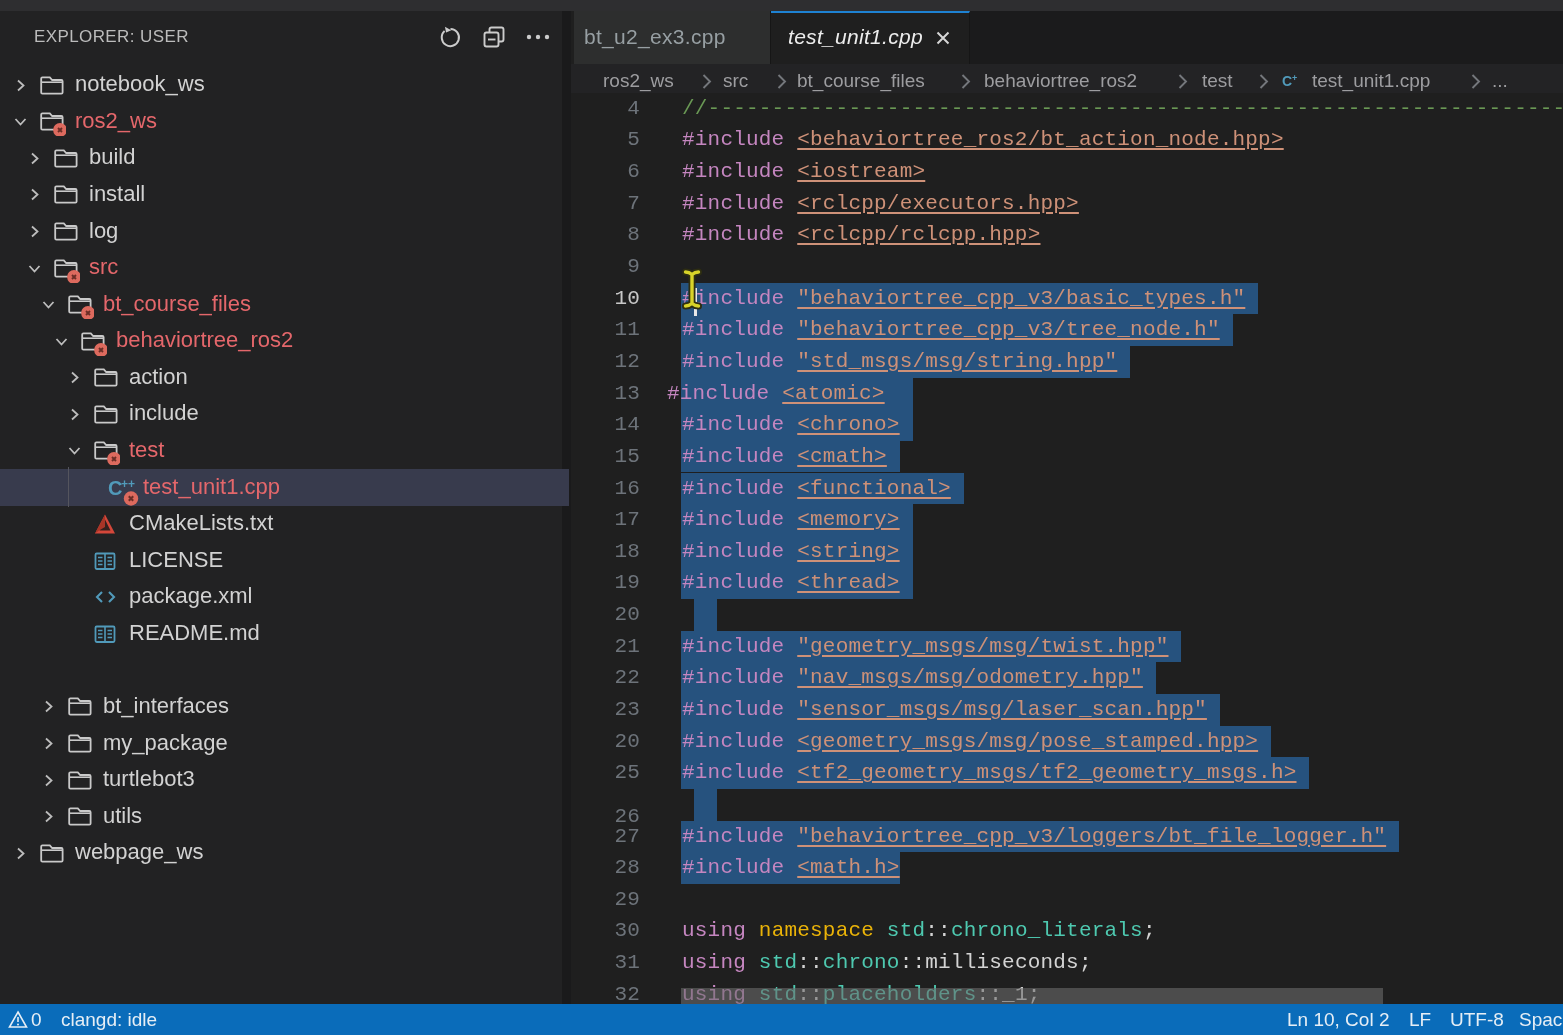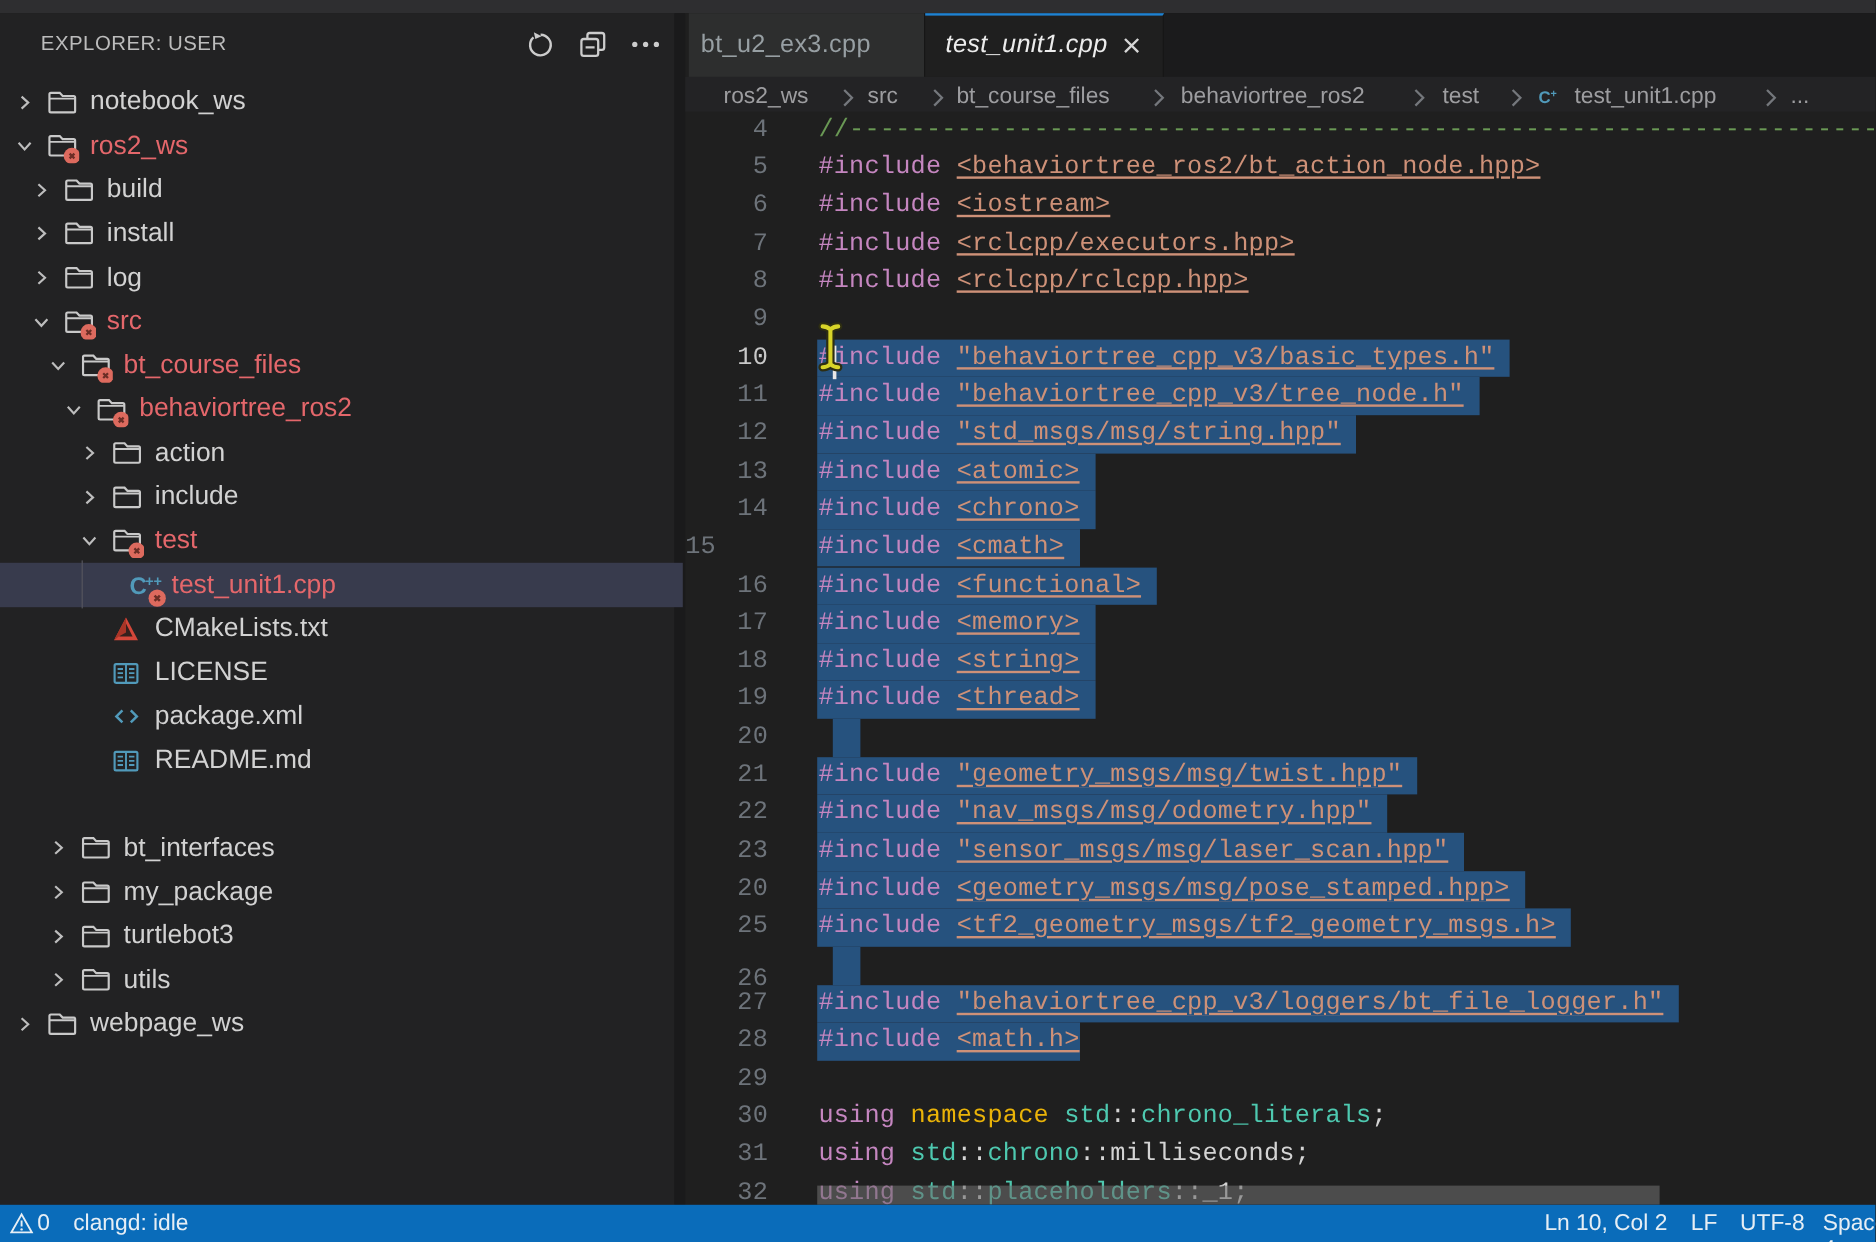--- a/index.html
+++ b/index.html
@@ -332,24 +332,24 @@
 <div class="cl" style="left:0;top:155.4px;width:69px;text-align:right;color:#6d737a;">8</div>
 <div class="cl" style="left:111px;top:155.4px;"><span class="k">#include</span><span> </span><span class="s">&lt;rclcpp/rclcpp.hpp&gt;</span></div>
 <div class="cl" style="left:0;top:187.0px;width:69px;text-align:right;color:#6d737a;">9</div>
 <div class="cl" style="left:0;top:218.6px;width:69px;text-align:right;color:#c8c8c8;">10</div>
 <div class="cl" style="left:111px;top:218.6px;"><span class="k">#include</span><span> </span><span class="s">"behaviortree_cpp_v3/basic_types.h"</span></div>
 <div class="cl" style="left:0;top:250.3px;width:69px;text-align:right;color:#6d737a;">11</div>
 <div class="cl" style="left:111px;top:250.3px;"><span class="k">#include</span><span> </span><span class="s">"behaviortree_cpp_v3/tree_node.h"</span></div>
 <div class="cl" style="left:0;top:281.9px;width:69px;text-align:right;color:#6d737a;">12</div>
 <div class="cl" style="left:111px;top:281.9px;"><span class="k">#include</span><span> </span><span class="s">"std_msgs/msg/string.hpp"</span></div>
 <div class="cl" style="left:0;top:313.6px;width:69px;text-align:right;color:#6d737a;">13</div>
-<div class="cl" style="left:111px;top:313.6px;"><span class="k">#include</span><span> </span><span class="s">&lt;atomic&gt;</span></div>
+<div class="cl" style="left:96px;top:313.6px;"><span class="k">#include</span><span> </span><span class="s">&lt;atomic&gt;</span></div>
 <div class="cl" style="left:0;top:345.2px;width:69px;text-align:right;color:#6d737a;">14</div>
 <div class="cl" style="left:111px;top:345.2px;"><span class="k">#include</span><span> </span><span class="s">&lt;chrono&gt;</span></div>
-<div class="cl" style="left:0;top:376.8px;width:69px;text-align:left;color:#6d737a;">15</div>
+<div class="cl" style="left:0;top:376.8px;width:69px;text-align:right;color:#6d737a;">15</div>
 <div class="cl" style="left:111px;top:376.8px;"><span class="k">#include</span><span> </span><span class="s">&lt;cmath&gt;</span></div>
 <div class="cl" style="left:0;top:408.5px;width:69px;text-align:right;color:#6d737a;">16</div>
 <div class="cl" style="left:111px;top:408.5px;"><span class="k">#include</span><span> </span><span class="s">&lt;functional&gt;</span></div>
 <div class="cl" style="left:0;top:440.1px;width:69px;text-align:right;color:#6d737a;">17</div>
 <div class="cl" style="left:111px;top:440.1px;"><span class="k">#include</span><span> </span><span class="s">&lt;memory&gt;</span></div>
 <div class="cl" style="left:0;top:471.8px;width:69px;text-align:right;color:#6d737a;">18</div>
 <div class="cl" style="left:111px;top:471.8px;"><span class="k">#include</span><span> </span><span class="s">&lt;string&gt;</span></div>
 <div class="cl" style="left:0;top:503.4px;width:69px;text-align:right;color:#6d737a;">19</div>
 <div class="cl" style="left:111px;top:503.4px;"><span class="k">#include</span><span> </span><span class="s">&lt;thread&gt;</span></div>
 <div class="cl" style="left:0;top:535.0px;width:69px;text-align:right;color:#6d737a;">20</div>

